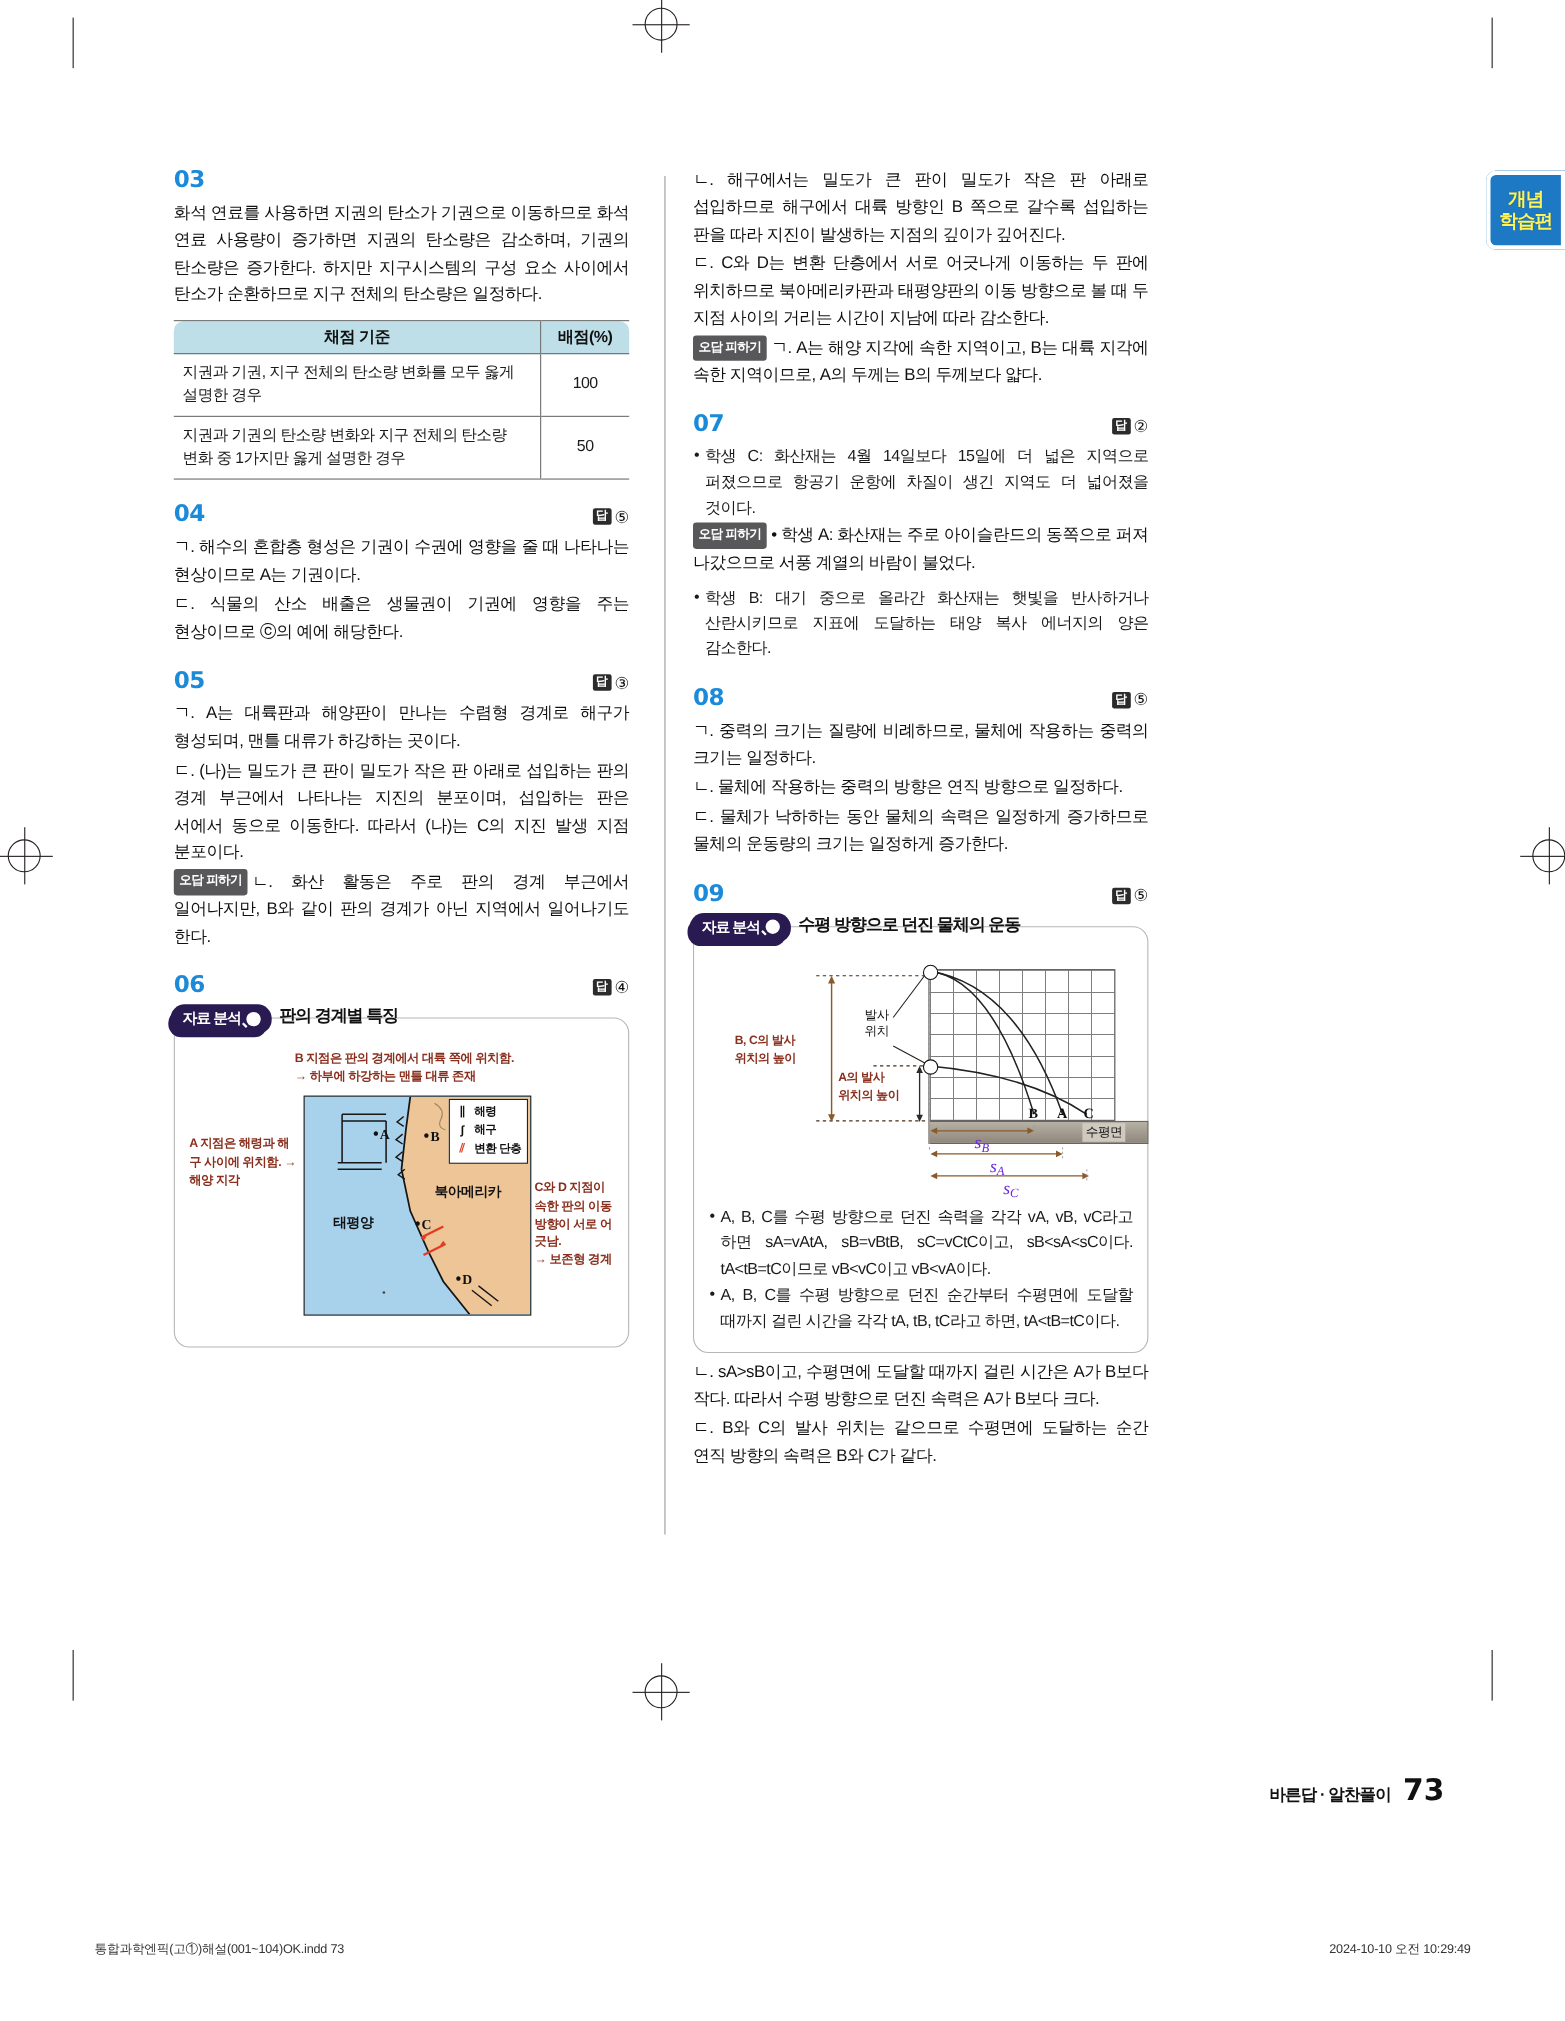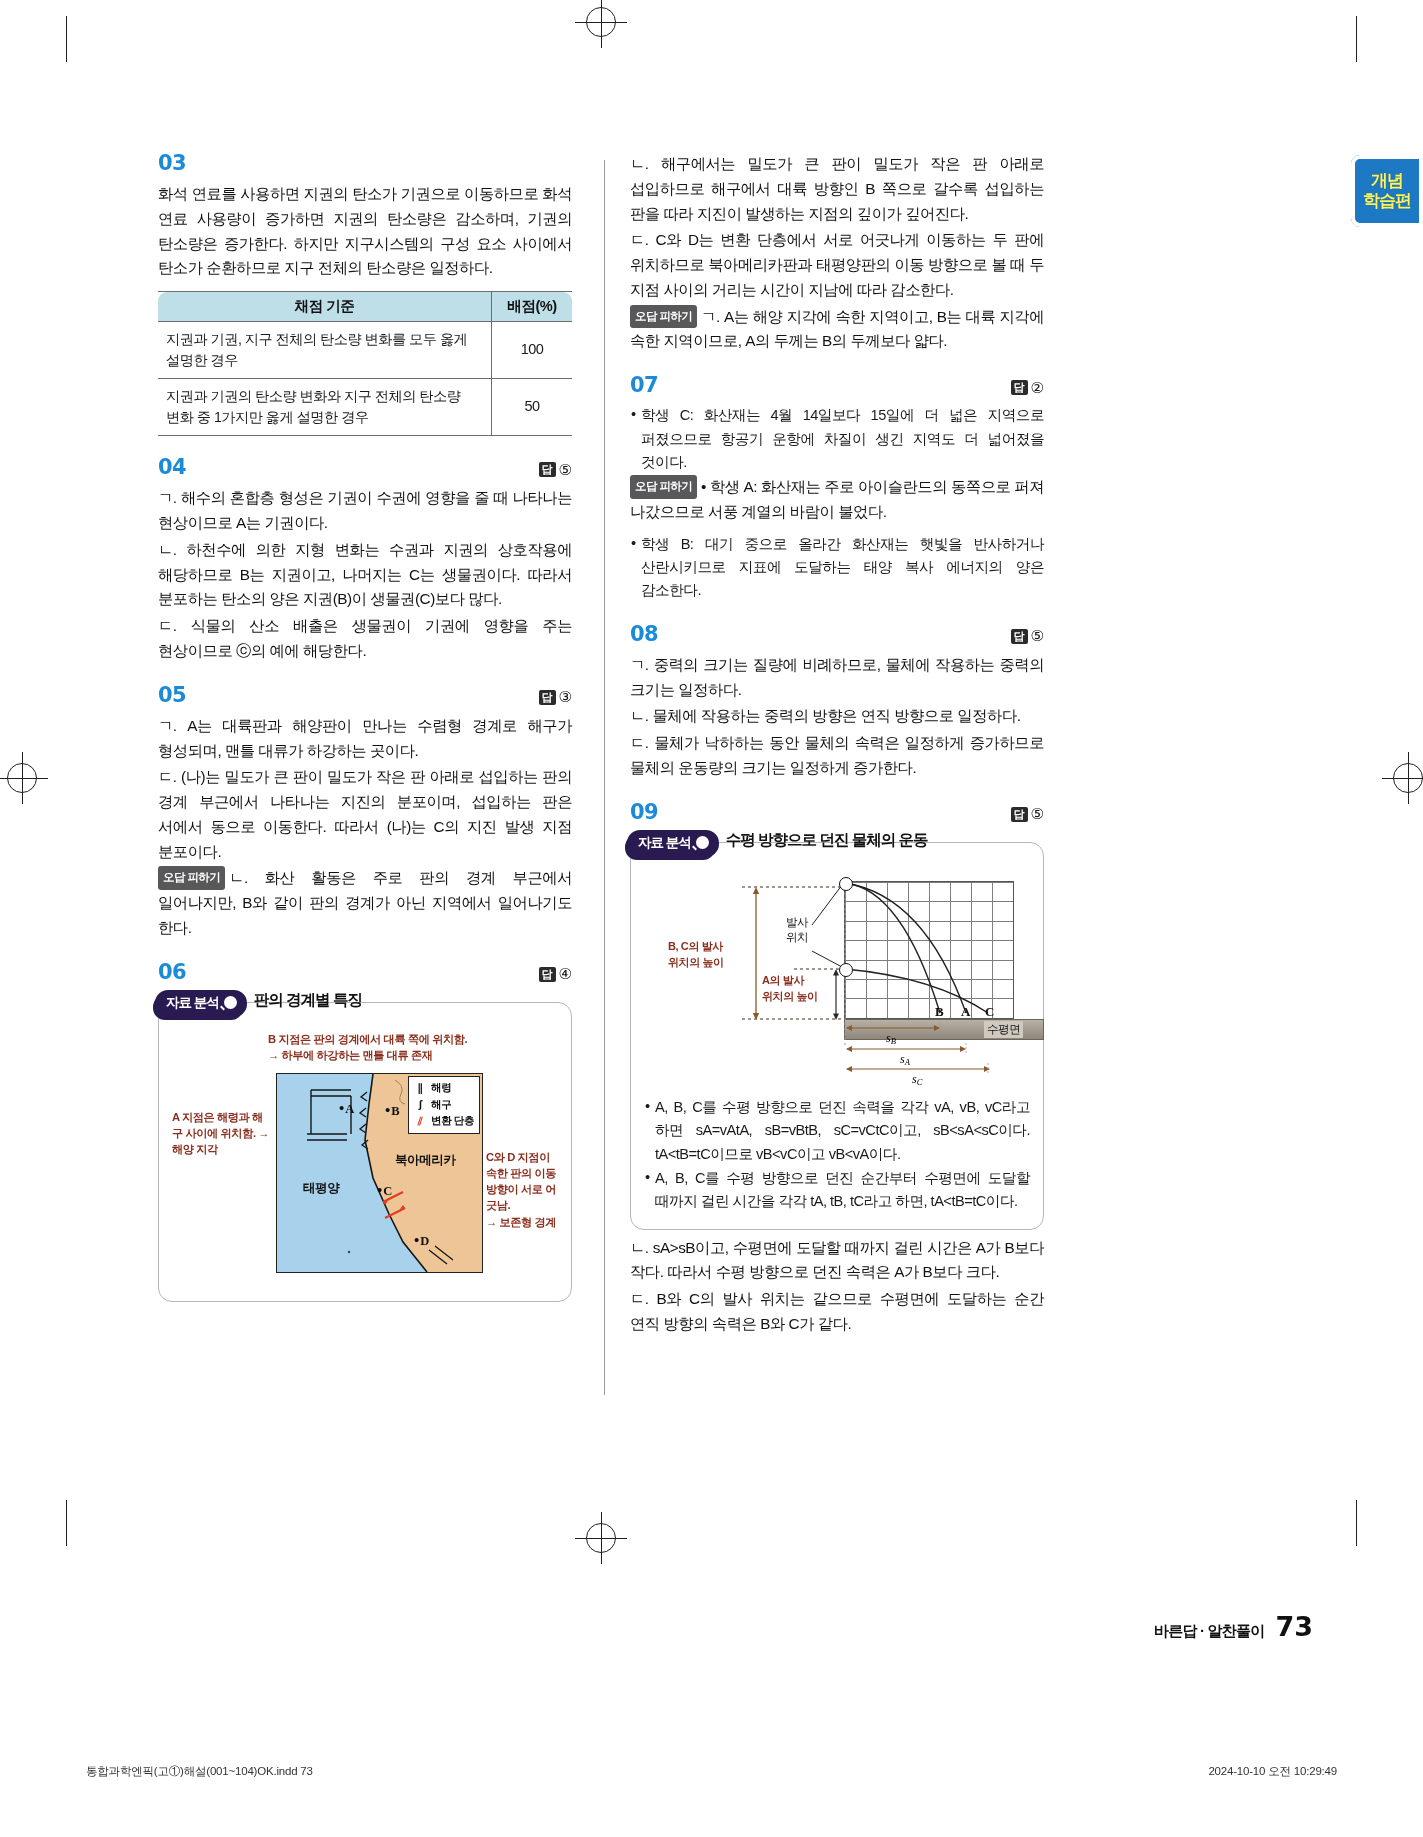--- a/index.html
+++ b/index.html
@@ -325,22 +325,22 @@
     position: absolute;
     font-size: 11.5px;
     font-weight: 400;
     color: #111;
     letter-spacing: -0.4px;
   }
   .slab {
     position: absolute;
     font-family: "Liberation Serif", serif;
     font-style: italic;
-    font-size: 12px;
-    color: #000000;
+    font-size: 16px;
+    color: #6d28d9;
   }
   .ball {
     position: absolute;
     width: 12px; height: 12px;
     border-radius: 50%;
     border: 1.4px solid #111;
     background: #fff;
     font-size: 11px;
     z-index: 6;
   }
@@ -467,21 +467,20 @@
     </table>
 
     <div class="qhead">
       <div class="qnum">04</div>
       <div class="ansbox">
         <span class="ans-chip">답</span>
         <span class="ans-val">⑤</span>
       </div>
     </div>
     <p class="body">ㄱ. 해수의 혼합층 형성은 기권이 수권에 영향을 줄 때 나타나는 현상이므로 A는 기권이다.</p>
-    <p class="body">ㄴ. 하천수에 의한 지형 변화는 수권과 지권의 상호작용에 해당하므로 B는 지권이고, 나머지는 C는 생물권이다. 따라서 분포하는 탄소의 양은 지권(B)이 생물권(C)보다 많다.</p>
     <p class="body">ㄷ. 식물의 산소 배출은 생물권이 기권에 영향을 주는 현상이므로 ⓒ의 예에 해당한다.</p>
 
     <div class="qhead">
       <div class="qnum">05</div>
       <div class="ansbox">
         <span class="ans-chip">답</span>
         <span class="ans-val">③</span>
       </div>
     </div>
     <p class="body">ㄱ. A는 대륙판과 해양판이 만나는 수렴형 경계로 해구가 형성되며, 맨틀 대류가 하강하는 곳이다.</p>

